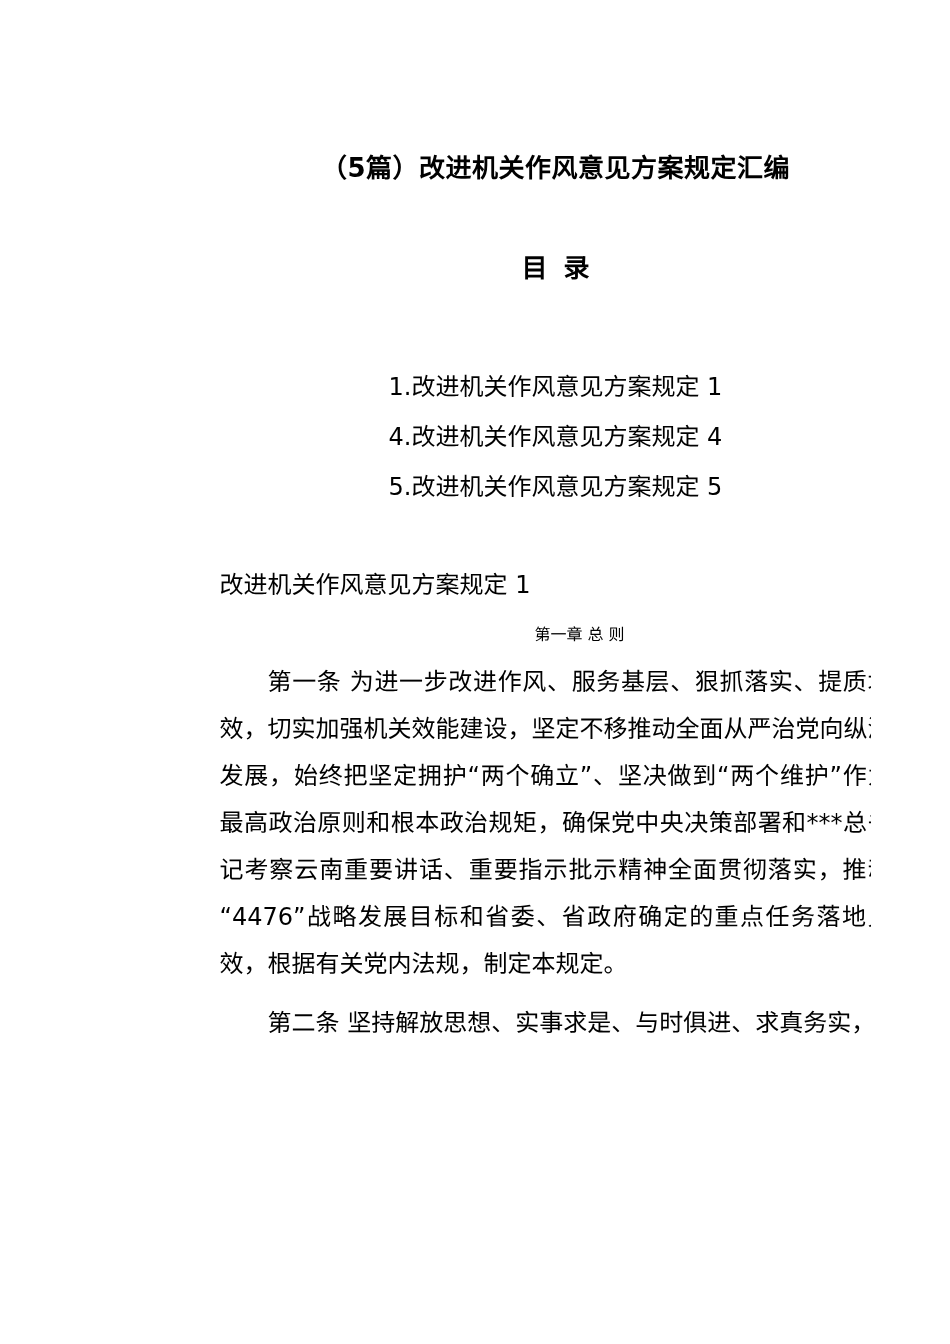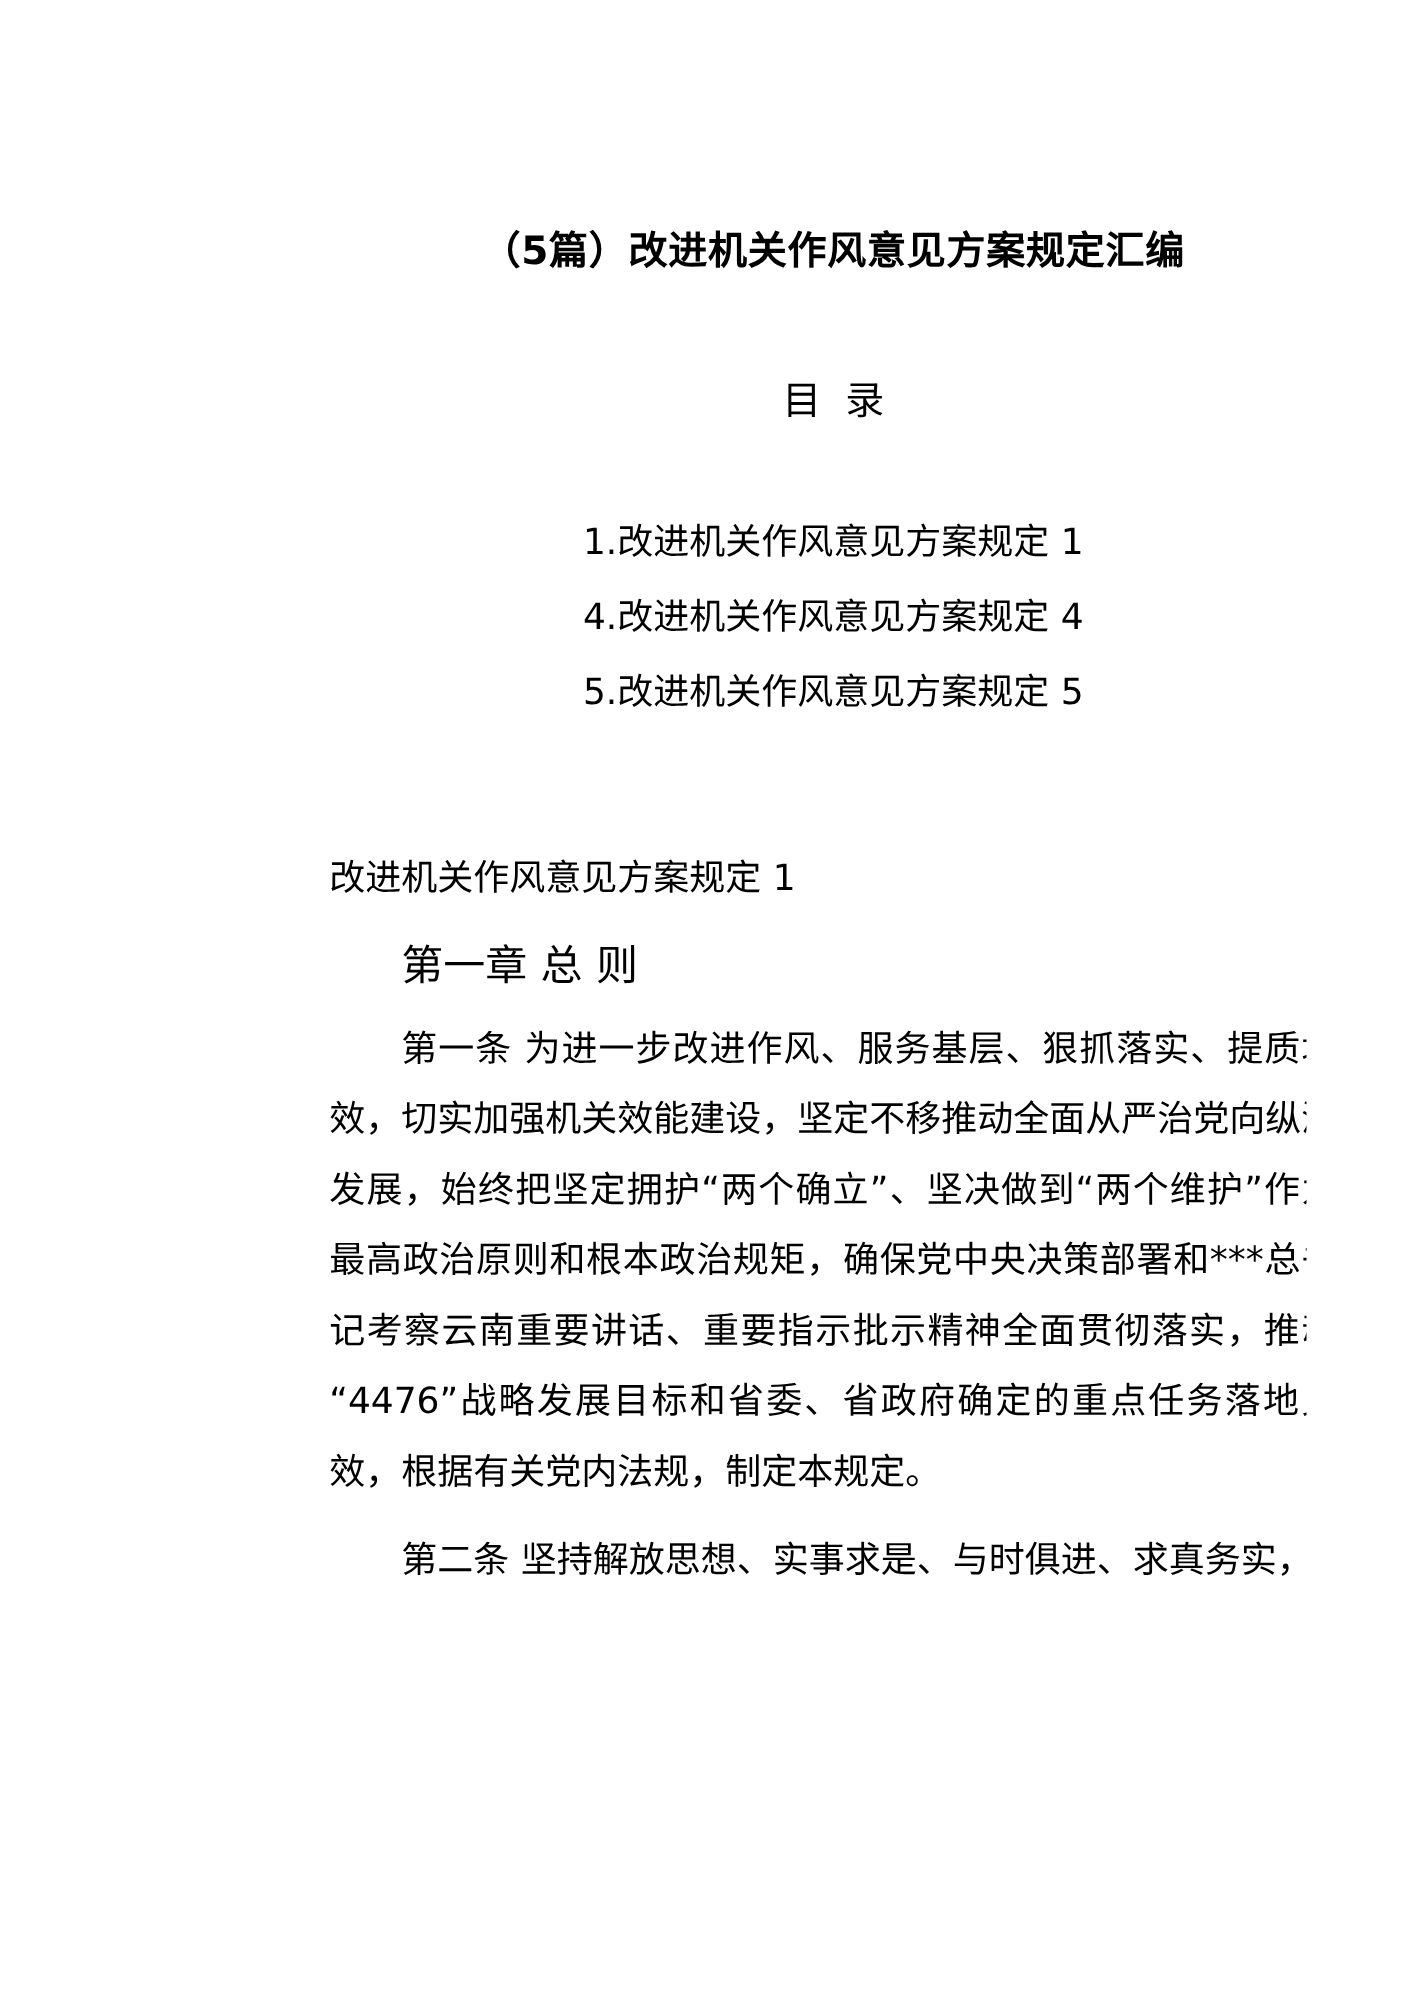--- a/index.html
+++ b/index.html
@@ -36,21 +36,21 @@
     letter-spacing: 0.5px;
     margin: 0;
     padding-top: 150px;
     line-height: 1.4;
     white-space: nowrap;
   }
 
   
   .toc-heading {
     font-size: 26px;
-    font-weight: normal;
+    font-weight: bold;
     text-align: center;
     margin: 0;
     padding-top: 64px;
     line-height: 1.4;
   }
   .toc-heading .sp {
     display: inline-block;
     width: 16px;
   }
 
@@ -60,44 +60,45 @@
     margin: 0;
     padding: 0;
     padding-top: 62px;
   }
   .toc-item {
     font-size: 24px;
     text-align: center;
     line-height: 1;
     height: 50px;
     display: flex;
-    align-items: flex-start;
+    align-items: flex-end;
     justify-content: center;
     white-space: nowrap;
   }
 
   
   .section-heading {
     font-size: 24px;
     font-weight: normal;
     text-align: left;
     margin: 0;
     padding-top: 70px;
     line-height: 1.4;
     white-space: nowrap;
   }
 
   
   .chapter-heading {
-    font-size: 28px;
+    font-size: 16px;
     font-weight: normal;
     margin: 0;
     padding-top: 22px;
     text-indent: 48px;
     line-height: 1.4;
+    text-align: center;
   }
 
   
   .body-para {
     font-size: 24px;
     line-height: 47px;
     margin: 0;
     padding-top: 12px;
     text-indent: 48px;
     text-align: justify;

